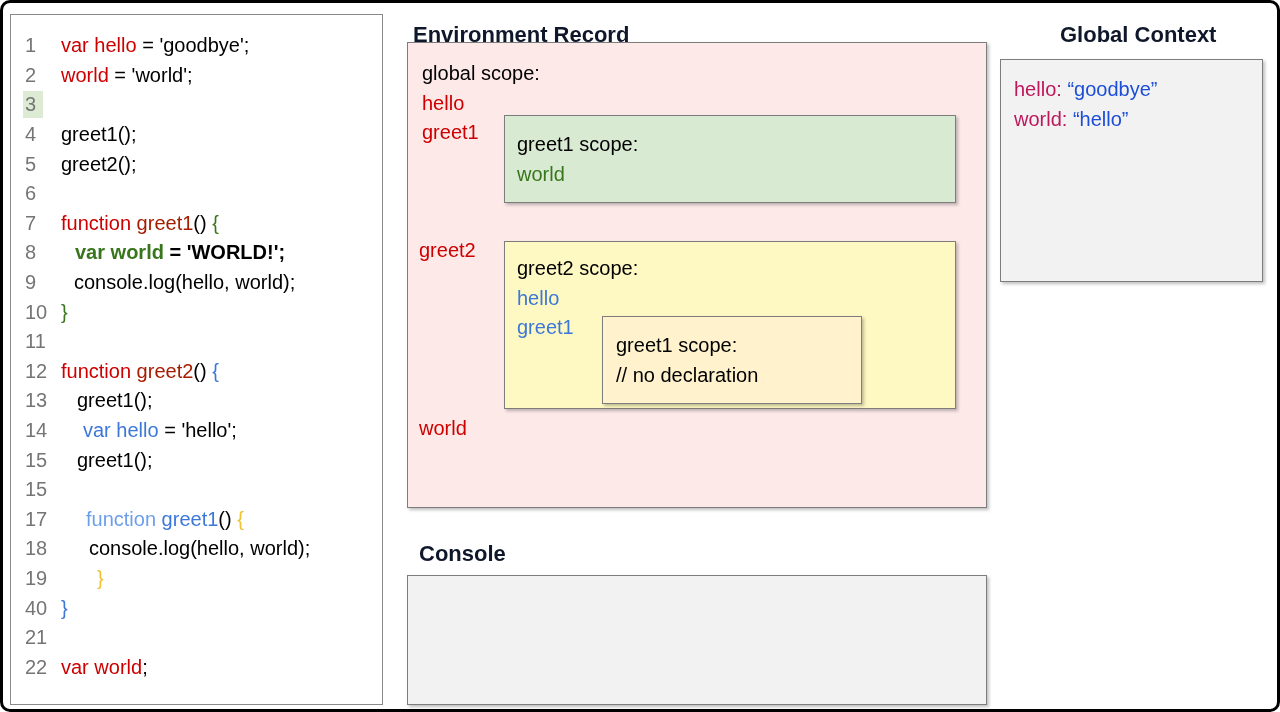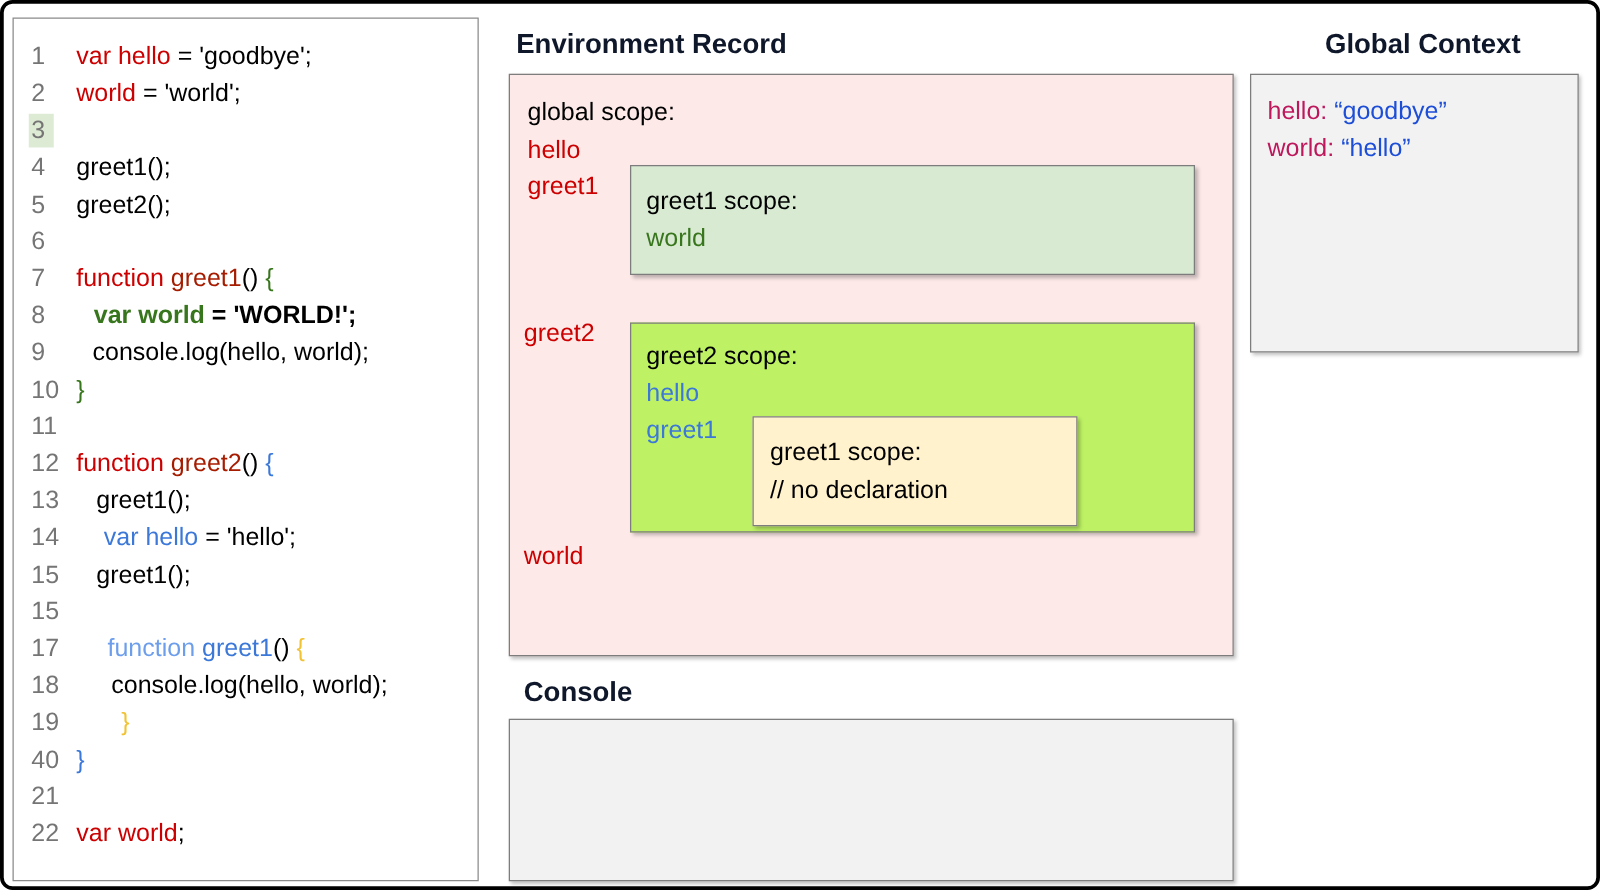--- a/index.html
+++ b/index.html
@@ -22,34 +22,34 @@
 
   
   .section-title{position:absolute;font-size:22px;font-weight:bold;color:#0f172a;white-space:nowrap;}
   .er-title{left:413px;top:22px;}
   .gc-title{left:1012px;top:22px;margin-left:48px;}
   .console-title{left:419px;top:541px;}
 
   
   .scope-box{position:absolute;border:1.5px solid #7d7d7d;box-sizing:border-box;
     box-shadow:2px 2px 3px rgba(0,0,0,0.25);font-size:20px;}
-  .pink-box{left:407px;top:59px;width:580px;height:466px;background:#fce9e8;}
+  .pink-box{left:407px;top:42px;width:580px;height:466px;background:#fce9e8;}
   .lbl{position:absolute;line-height:28px;white-space:nowrap;}
   .pos-global{left:14px;top:16px;color:#000;}
   .pos-hello{left:14px;top:46px;color:#cc0000;}
   .pos-greet1{left:14px;top:75px;color:#cc0000;}
   .pos-greet2{left:11px;top:193px;color:#cc0000;}
   .pos-world{left:11px;top:371px;color:#cc0000;}
 
   .green-box{left:96px;top:72px;width:452px;height:88px;background:#d9ead3;
     padding:14px 0 0 12px;line-height:29.5px;}
   .green-box .scope-label{color:#000;}
   .green-box .var{color:#38761d;}
 
-  .blue-box{left:96px;top:198px;width:452px;height:168px;background:#bef264;
+  .blue-box{left:96px;top:198px;width:452px;height:168px;background:#fef9c3;
     padding:12px 0 0 12px;line-height:29.5px;}
   .blue-box .scope-label{color:#000;}
   .blue-box .var{color:#3c78d8;}
 
   .yellow-box{left:97px;top:74px;width:260px;height:88px;background:#fff2cc;
     padding:14px 0 0 13px;line-height:29.5px;color:#000;}
 
   .gray-box{position:absolute;background:#f2f2f2;border:1.5px solid #7d7d7d;
     box-sizing:border-box;box-shadow:2px 2px 3px rgba(0,0,0,0.25);}
   .gc-box{left:1000px;top:59px;width:263px;height:223px;

